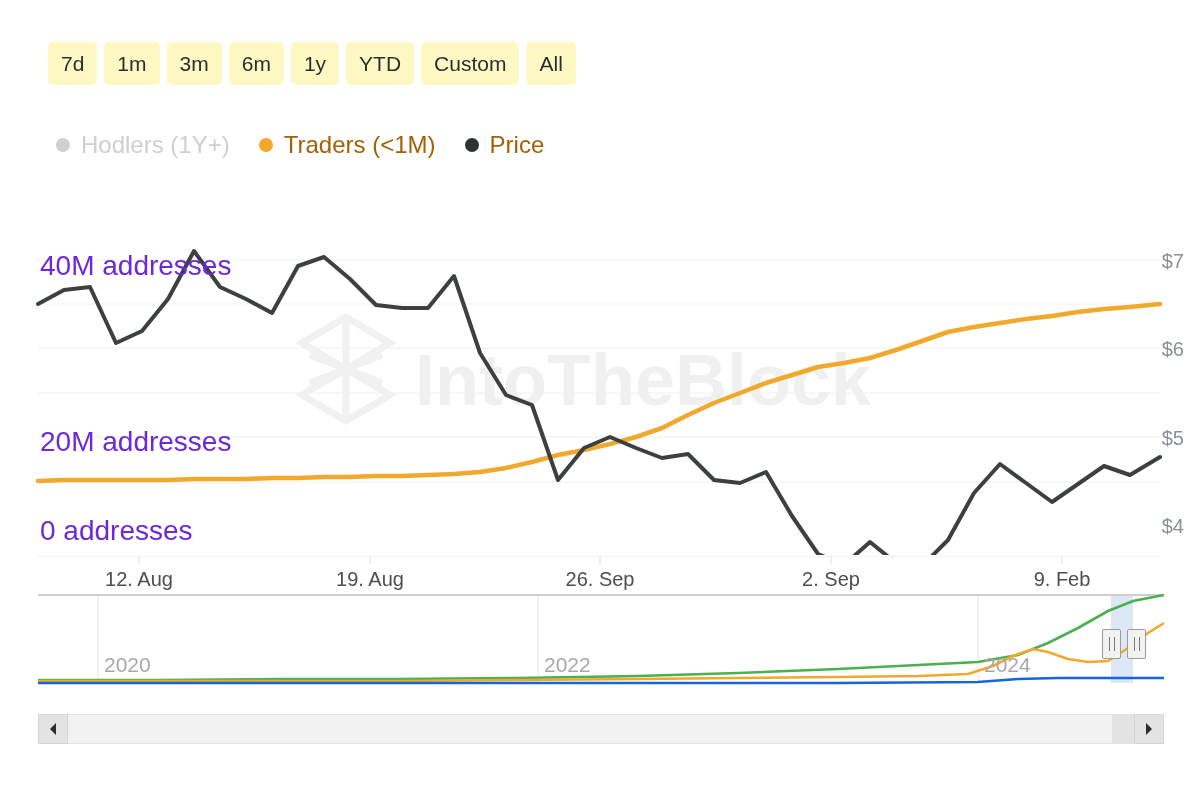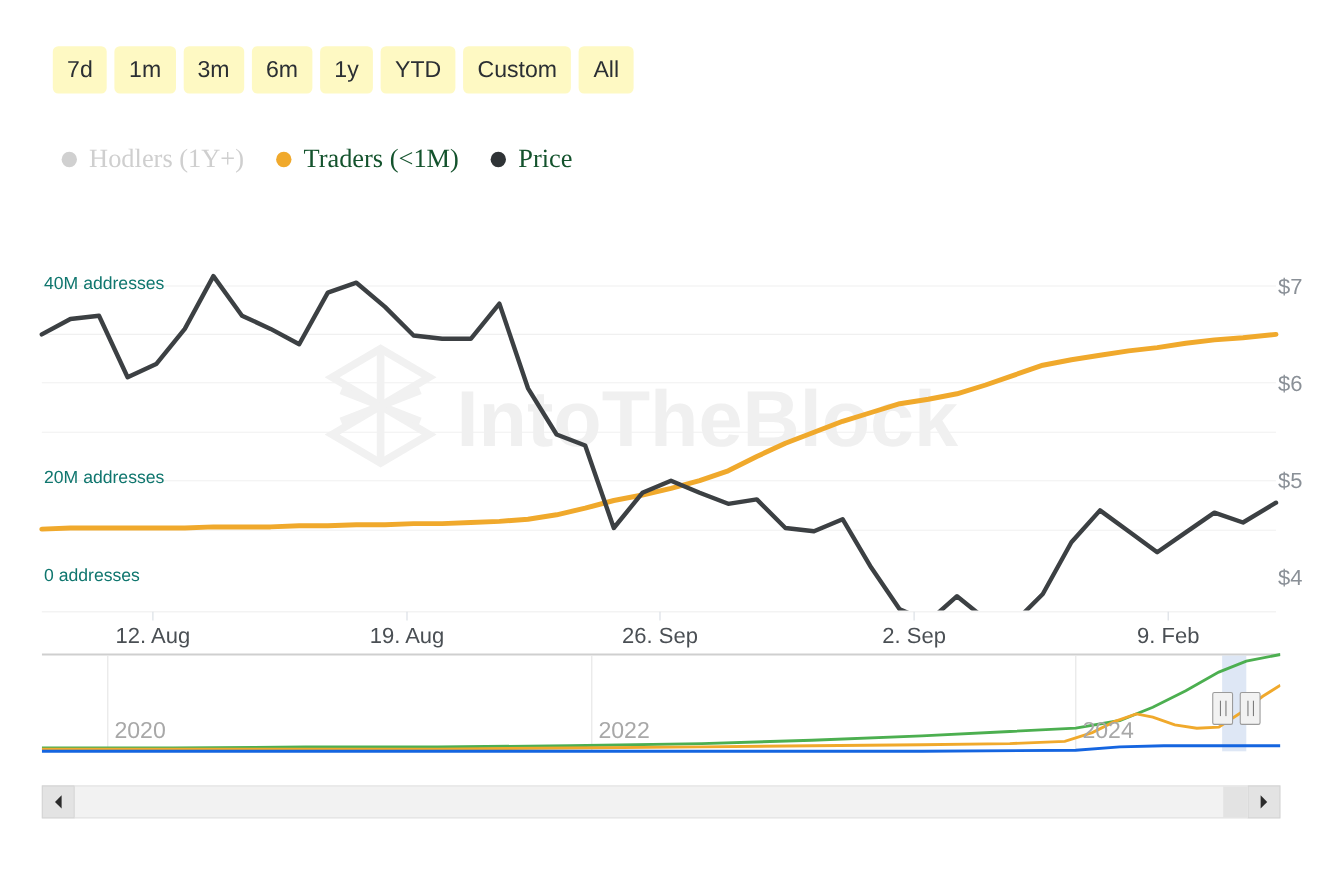--- a/index.html
+++ b/index.html
@@ -40,57 +40,56 @@
   }
 
   
   .legend {
     position: absolute;
     left: 56px;
     top: 133px;
     display: flex;
     align-items: center;
     gap: 29px;
-    font-family: Liberation Serif, serif;
   }
   .legend-item {
     display: flex;
     align-items: center;
     gap: 11px;
     cursor: pointer;
     white-space: nowrap;
   }
   .legend-dot {
     width: 14px;
     height: 14px;
     border-radius: 50%;
     flex: 0 0 auto;
   }
   .legend-label {
     font-size: 24px;
     line-height: 1;
   }
   .legend-item.off .legend-label { color: #cfcfcf; }
-  .legend-item.on  .legend-label { color: #14532d; }
+  .legend-item.on  .legend-label { color: #a16207; }
 
   
   .chart-area {
     position: absolute;
     left: 0;
     top: 225px;
     width: 1200px;
     height: 330px;
   }
   .chart-svg { display: block; }
 
   .axis-label-left {
     position: absolute;
     left: 40px;
-    font-size: 16px;
-    color: #0f766e;
+    font-size: 28px;
+    color: #6d28d9;
     white-space: nowrap;
   }
   .axis-label-right {
     position: absolute;
     right: 16px;
     font-size: 20px;
     color: #8a9097;
     white-space: nowrap;
   }
   .xaxis {

